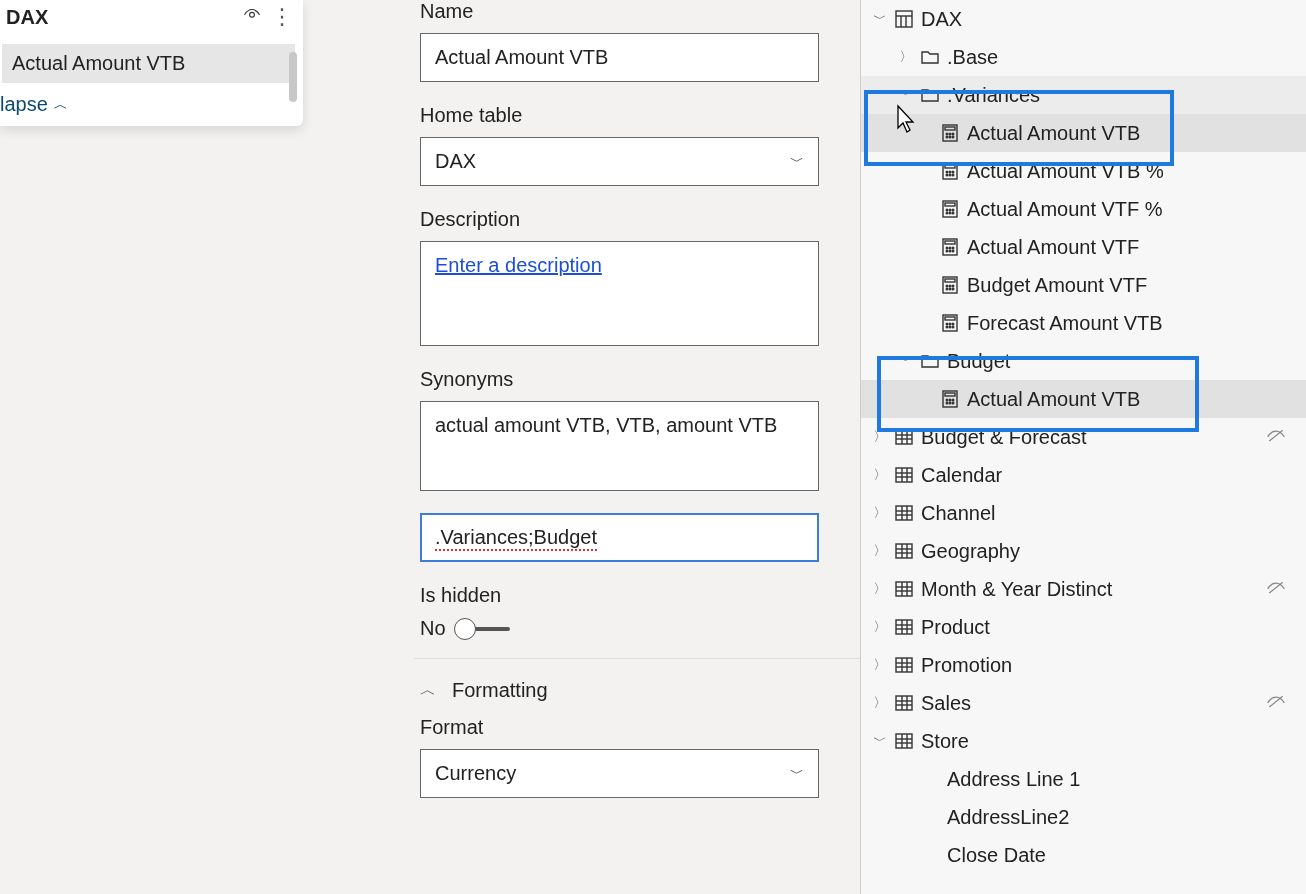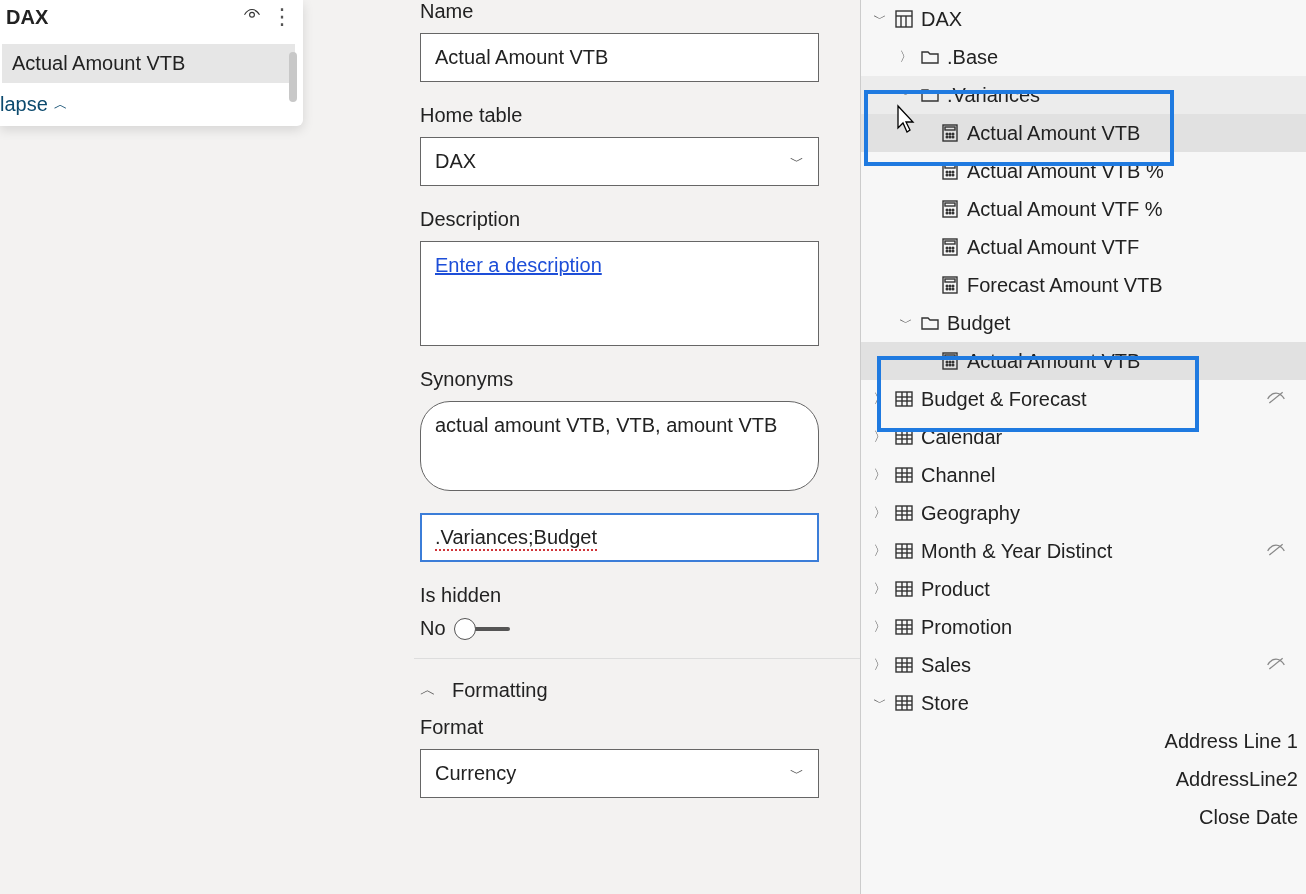--- a/index.html
+++ b/index.html
@@ -82,21 +82,21 @@
   .text-input, .select, .textarea {
     width: 399px;
     border: 1px solid #666;
     background: #fff;
     padding: 12px 14px;
     font-size: 20px;
     font-family: inherit;
     color: #222;
   }
   .textarea.desc { height: 105px; color:#1d4ed8;text-decoration:underline;}
-  .textarea.syn { height: 90px; border-radius: 30px; }
+  .textarea.syn { height: 90px; }
   .select {
     display: flex;
     align-items: center;
     justify-content: space-between;
     cursor: pointer;
   }
   .select .chev { color:#555; font-size:14px;}
   .focus {
     outline: 2px solid #3b7dd8;
     outline-offset: -2px;
@@ -166,21 +166,21 @@
     width: 14px;
     display: inline-flex;
     justify-content: center;
     color: #555;
     font-size: 13px;
   }
 
   .ind-0 { padding-left: 12px; }
   .ind-1 { padding-left: 38px; }
   .ind-2 { padding-left: 80px; }
-  .ind-store { padding-left: 86px; justify-content: flex-end; }
+  .ind-store { padding-left: 86px; }
 
   .ticon {
     width: 18px; height: 18px;
     display: inline-flex;
     align-items: center;
     justify-content: center;
   }
   .ticon svg { width:18px; height:18px; }
 
   .more-dots {
@@ -391,20 +391,35 @@
           <rect x="2" y="1" width="14" height="16"></rect>
           <rect x="4" y="3" width="10" height="3"></rect>
           <circle cx="6" cy="10" r="0.8" fill="#333"></circle>
           <circle cx="9" cy="10" r="0.8" fill="#333"></circle>
           <circle cx="12" cy="10" r="0.8" fill="#333"></circle>
           <circle cx="6" cy="13" r="0.8" fill="#333"></circle>
           <circle cx="9" cy="13" r="0.8" fill="#333"></circle>
           <circle cx="12" cy="13" r="0.8" fill="#333"></circle>
         </svg>
       </span>
+    <span>Budget Amount VTF</span>
+  </div>
+  <div class="tree-row ind-2">
+    <span class="ticon">
+        <svg viewBox="0 0 18 18" fill="none" stroke="#333" stroke-width="1.4">
+          <rect x="2" y="1" width="14" height="16"></rect>
+          <rect x="4" y="3" width="10" height="3"></rect>
+          <circle cx="6" cy="10" r="0.8" fill="#333"></circle>
+          <circle cx="9" cy="10" r="0.8" fill="#333"></circle>
+          <circle cx="12" cy="10" r="0.8" fill="#333"></circle>
+          <circle cx="6" cy="13" r="0.8" fill="#333"></circle>
+          <circle cx="9" cy="13" r="0.8" fill="#333"></circle>
+          <circle cx="12" cy="13" r="0.8" fill="#333"></circle>
+        </svg>
+      </span>
     <span>Forecast Amount VTB</span>
   </div>
 
   <div class="tree-row ind-1">
     <span class="chevron">﹀</span>
     <span class="ticon">
         <svg viewBox="0 0 18 18" fill="none" stroke="#333" stroke-width="1.4">
           <path d="M1 4h6l2 2h8v9H1z"></path>
         </svg>
       </span>

